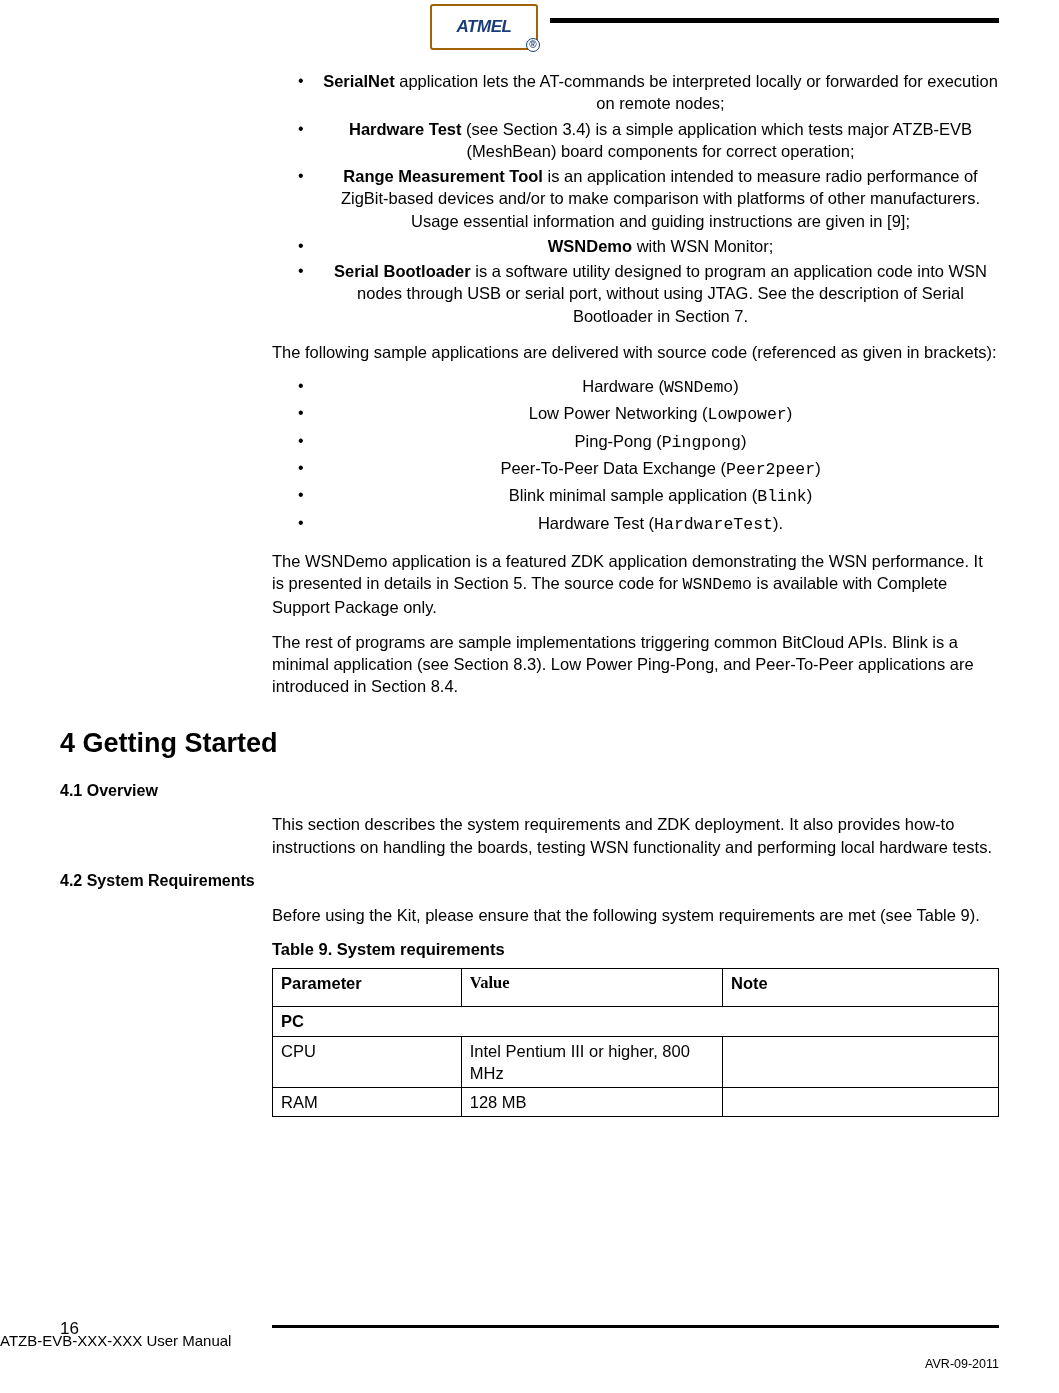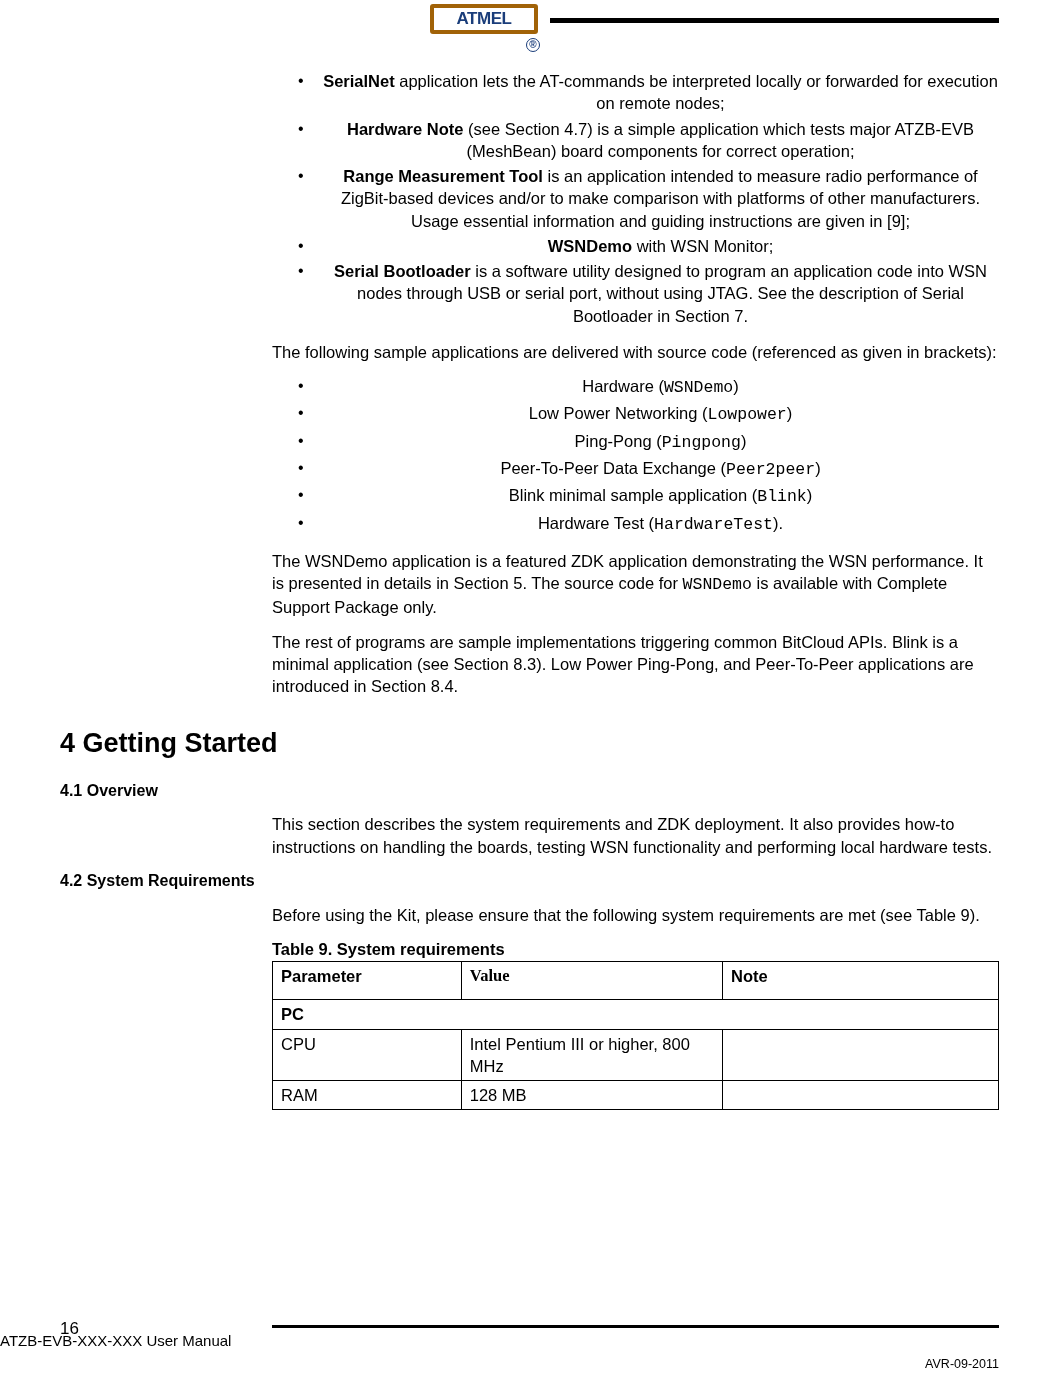--- a/index.html
+++ b/index.html
@@ -25,28 +25,29 @@
       margin-bottom: 10px;
     }
     .logo {
       position: absolute;
       left: 370px;
       top: 4px;
       width: 108px;
       height: 38px;
     }
     .logo-box {
-      border: 4px solid #a16207;
+      border: 2px solid #a16207;
       border-radius: 3px;
       background: #fff;
-      height: 30px;
+      height: 46px;
       display: flex;
       align-items: center;
       justify-content: center;
       font-weight: bold;
+      font-style: italic;
       color: #1a3d7a;
       font-size: 17px;
       letter-spacing: -0.5px;
     }
     .logo-r {
       position: absolute;
       right: -2px;
       bottom: -10px;
       font-size: 10px;
       color: #1a3d7a;
@@ -103,21 +104,21 @@
     h3.subsection-title {
       font-size: 16px;
       font-weight: bold;
       margin-left: -212px;
       margin-top: 12px;
       margin-bottom: 12px;
     }
     .table-caption {
       font-weight: bold;
       margin-top: 10px;
-      margin-bottom: 1px;
+      margin-bottom: 8px;
     }
     table.sysreq {
       border-collapse: collapse;
       width: 100%;
       margin-top: 0;
       border-radius: 32px;
     }
     table.sysreq th, table.sysreq td {
       border: 1.2px solid #000;
       padding: 3px 8px 3px 8px;
@@ -172,21 +173,21 @@
       <div class="logo-box">ATMEL</div>
       <div class="logo-r">®</div>
     </div>
     <div class="header-rule"></div>
   </div>
 
   <div class="content">
 
     <ul class="bullet-list">
       <li><span class="bold">SerialNet</span><span> application lets the AT-commands be interpreted locally or forwarded for execution on remote nodes;</span></li>
-      <li><span class="bold">Hardware Note</span><span> (see Section 4.7) is a simple application which tests major ATZB-EVB (MeshBean) board components for correct operation;</span></li>
+      <li><span class="bold">Hardware Test</span><span> (see Section 3.4) is a simple application which tests major ATZB-EVB (MeshBean) board components for correct operation;</span></li>
       <li><span class="bold">Range Measurement Tool</span><span> is an application intended to measure radio performance of ZigBit-based devices and/or to make comparison with platforms of other manufacturers. Usage essential information and guiding instructions are given in [9];</span></li>
       <li><span class="bold">WSNDemo</span><span> with WSN Monitor;</span></li>
       <li><span class="bold">Serial Bootloader</span><span> is a software utility designed to program an application code into WSN nodes through USB or serial port, without using JTAG. See the description of Serial Bootloader in Section 7.</span></li>
     </ul>
 
     <p class="para">The following sample applications are delivered with source code (referenced as given in brackets):</p>
 
     <ul class="bullet-list">
       <li><span>Hardware (</span><span class="mono">WSNDemo</span><span>)</span></li>
       <li><span>Low Power Networking (</span><span class="mono">Lowpower</span><span>)</span></li>

